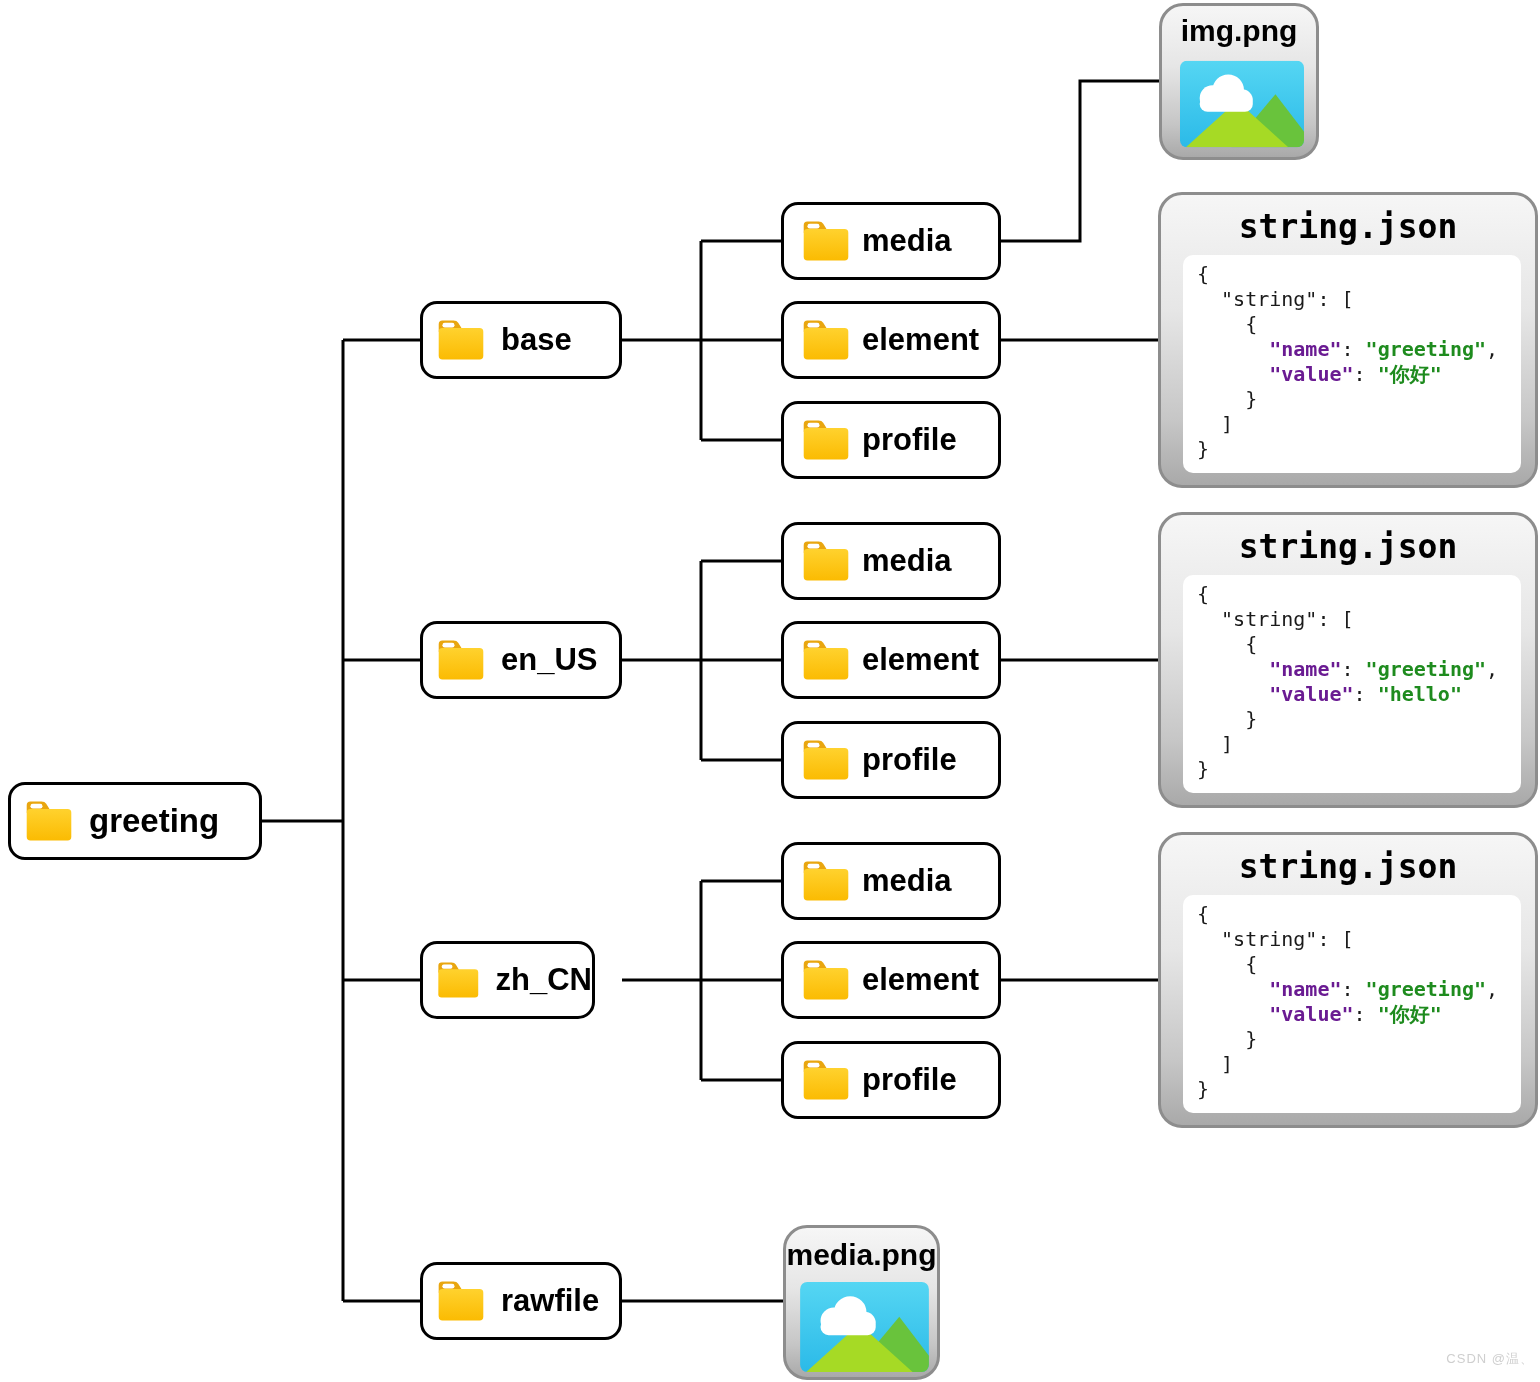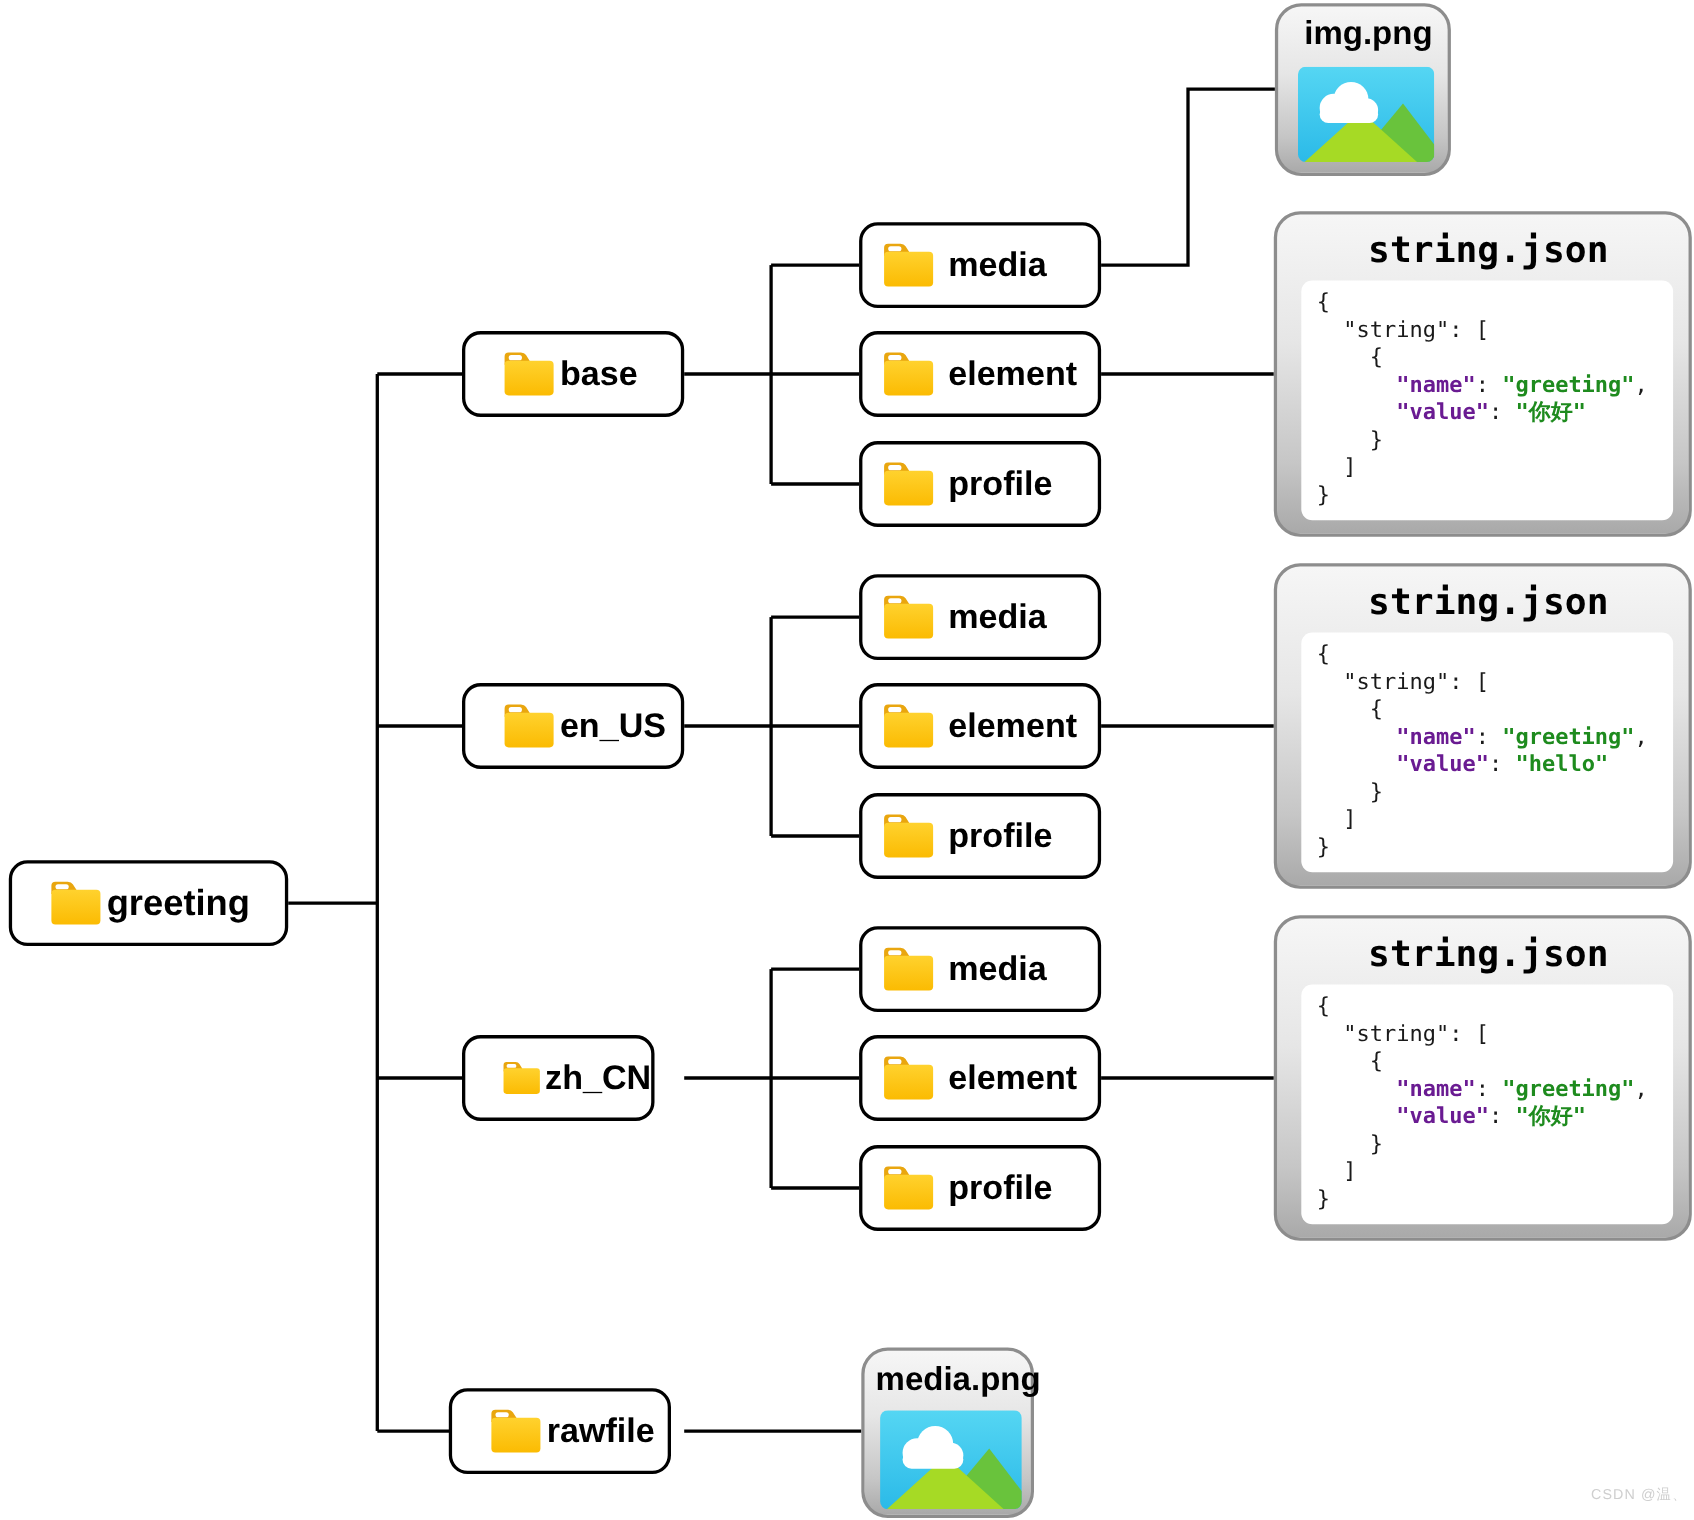--- a/index.html
+++ b/index.html
@@ -24,35 +24,35 @@
   .canvas{
     position:relative;width:1540px;height:1382px;background:#ffffff;overflow:hidden;
     font-family:"Liberation Sans",sans-serif;
   }
   .wires{position:absolute;left:0;top:0;width:1540px;height:1382px;}
   .wires path{stroke:var(--line);stroke-width:3;fill:none;}
 
   .fnode{
     position:absolute;display:flex;align-items:center;
     background:var(--node-bg);border:3px solid var(--node-border);
-    border-radius:17px;box-sizing:border-box;gap:2px;padding-left:32px;
+    border-radius:17px;box-sizing:border-box;gap:14px;padding-left:12px;
   }
   .fnode .flabel{
     font-weight:bold;font-size:31px;color:#000;letter-spacing:0px;white-space:nowrap;
   }
   .fnode.root .flabel{font-size:33px;}
   .fnode.sub{gap:10px;padding-left:16px;}
 
   .card{
     position:absolute;box-sizing:border-box;
     background:linear-gradient(180deg,var(--card-bg-top) 0%,#e6e6e6 40%,#c6c6c6 78%,var(--card-bg-bottom) 100%);
     border:3px solid var(--card-border);border-radius:24px;
   }
   .card-title{
-    position:absolute;left:0;right:0;text-align:center;color:#000;font-weight:bold;white-space:nowrap;margin-left:10px;
+    position:absolute;left:0;right:0;text-align:center;color:#000;font-weight:bold;white-space:nowrap;
   }
   .img-title{top:8px;font-size:30px;}
   .json-title{top:12px;font-family:"DejaVu Sans Mono",monospace;font-size:33px;}
 
   .thumb{position:absolute;}
 
   .codebox{
     position:absolute;left:22px;top:60px;width:338px;height:218px;box-sizing:border-box;
     background:var(--code-bg);border-radius:10px;padding:7px 0 0 14px;overflow:hidden;
   }
@@ -153,21 +153,21 @@
         <use href="#folderSym"></use>
       </svg>
     <span class="flabel">en_US</span>
   </div>
   <div class="fnode" style="left:420px;top:941px;width:175px;height:78px">
     <svg width="52" height="44">
         <use href="#folderSym"></use>
       </svg>
     <span class="flabel">zh_CN</span>
   </div>
-  <div class="fnode" style="left:408px;top:1262px;width:202px;height:78px">
+  <div class="fnode" style="left:420px;top:1262px;width:202px;height:78px">
     <svg width="52" height="44">
         <use href="#folderSym"></use>
       </svg>
     <span class="flabel">rawfile</span>
   </div>
 
   <div class="fnode sub" style="left:781px;top:202px;width:220px;height:78px">
     <svg width="52" height="44">
         <use href="#folderSym"></use>
       </svg>

